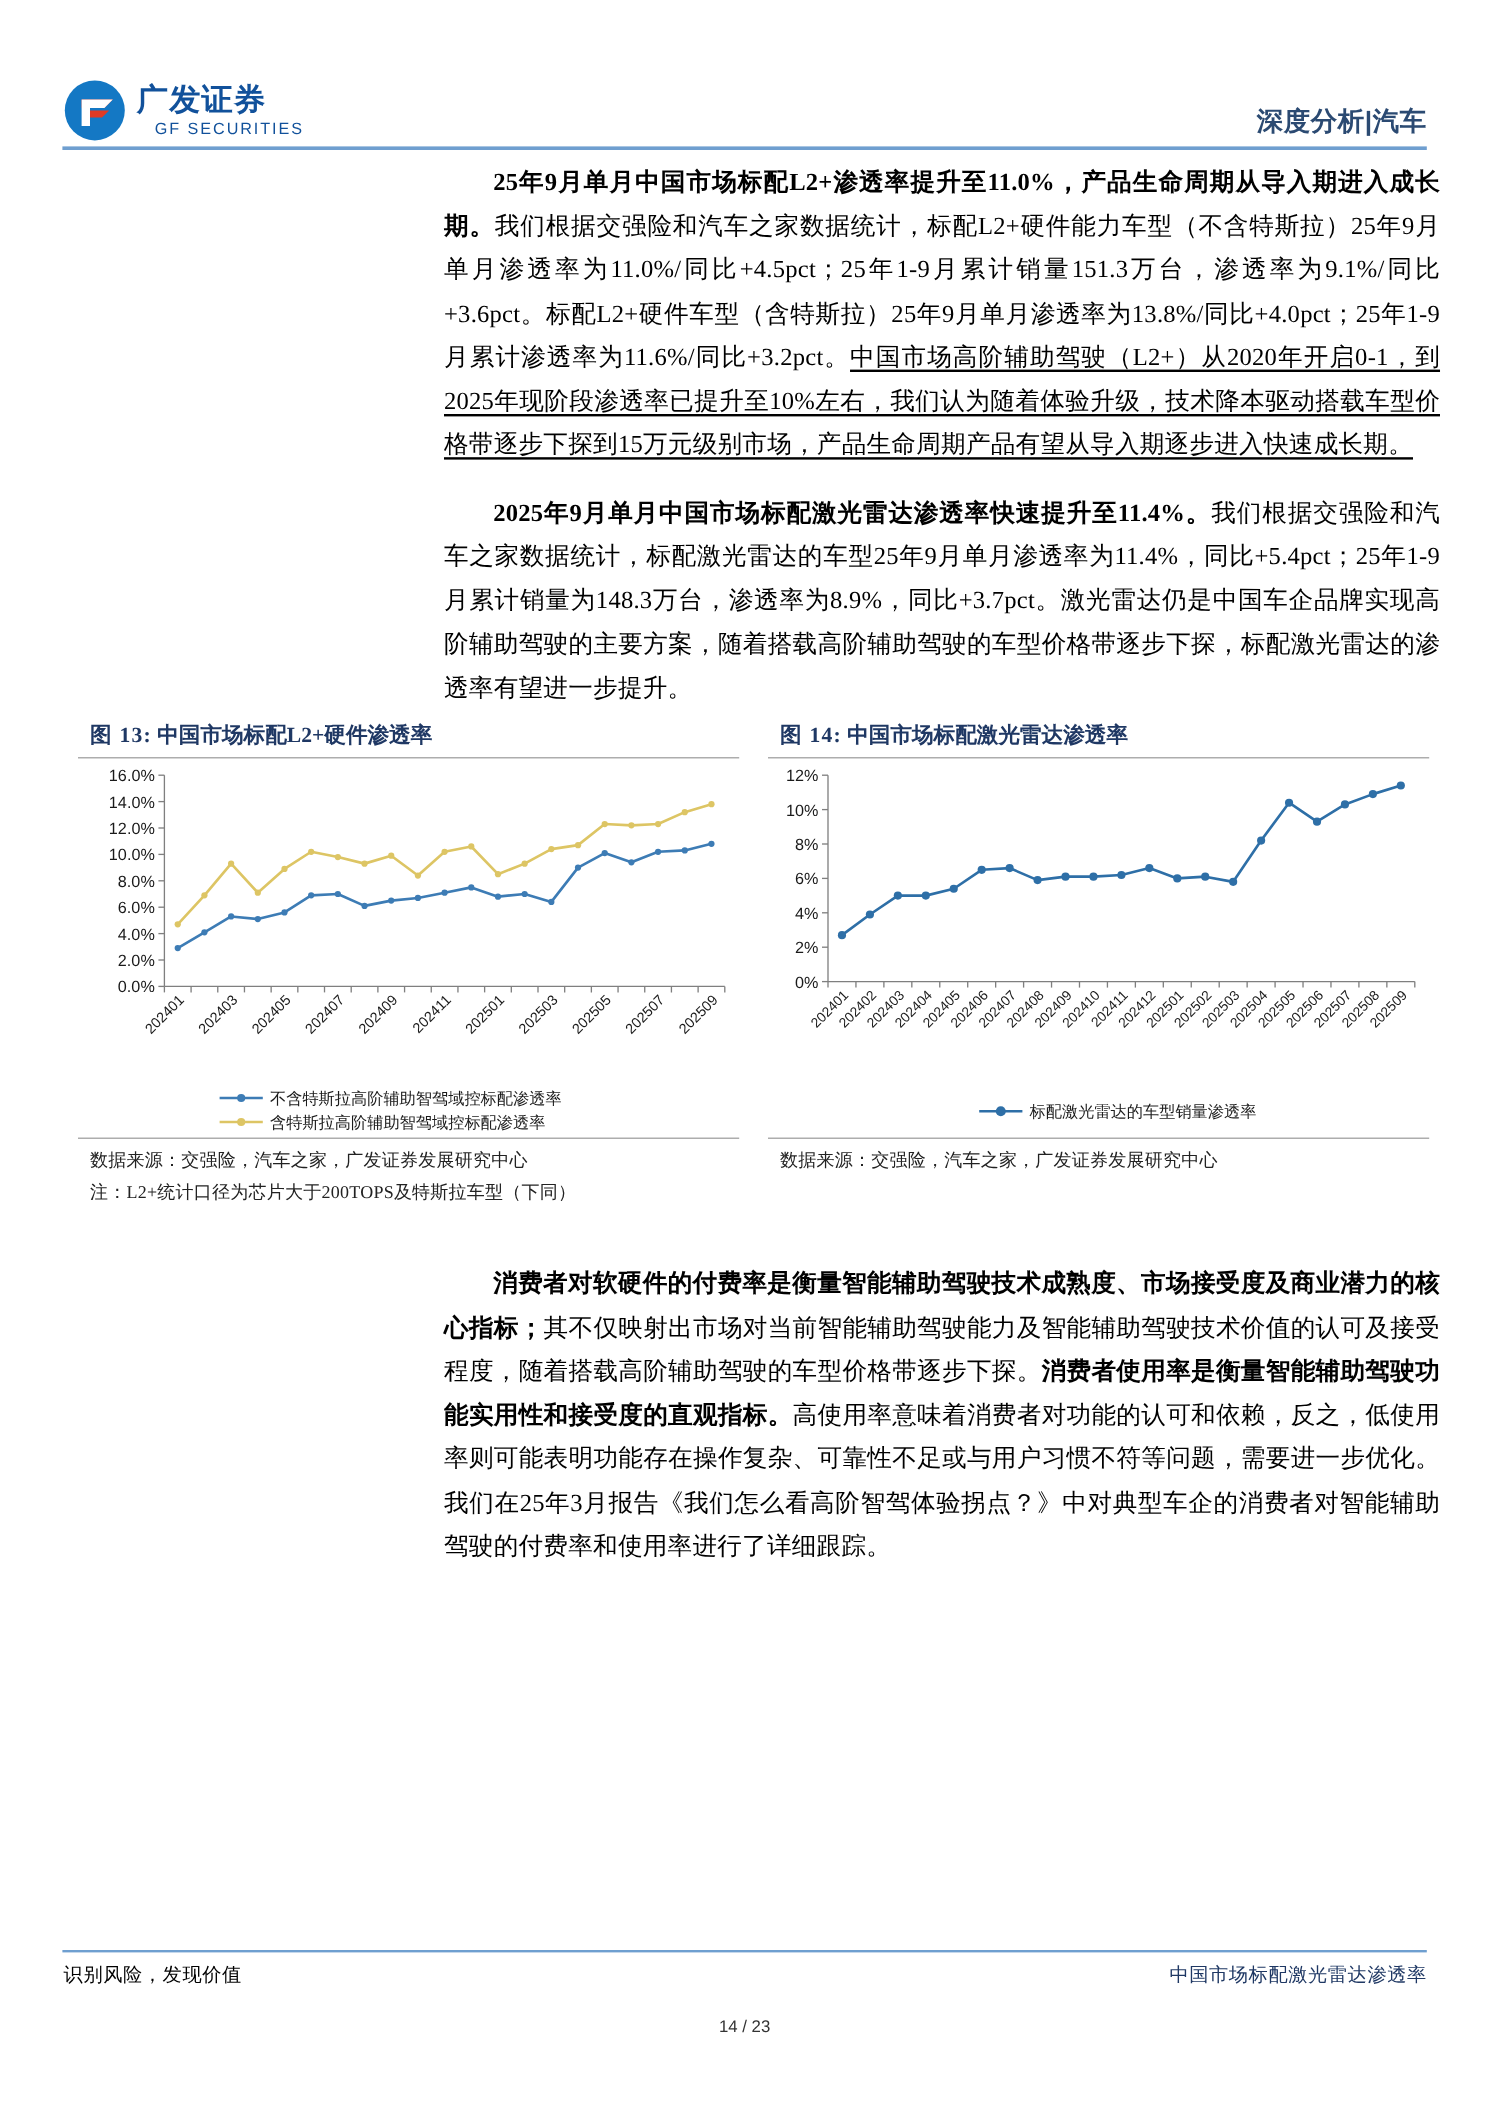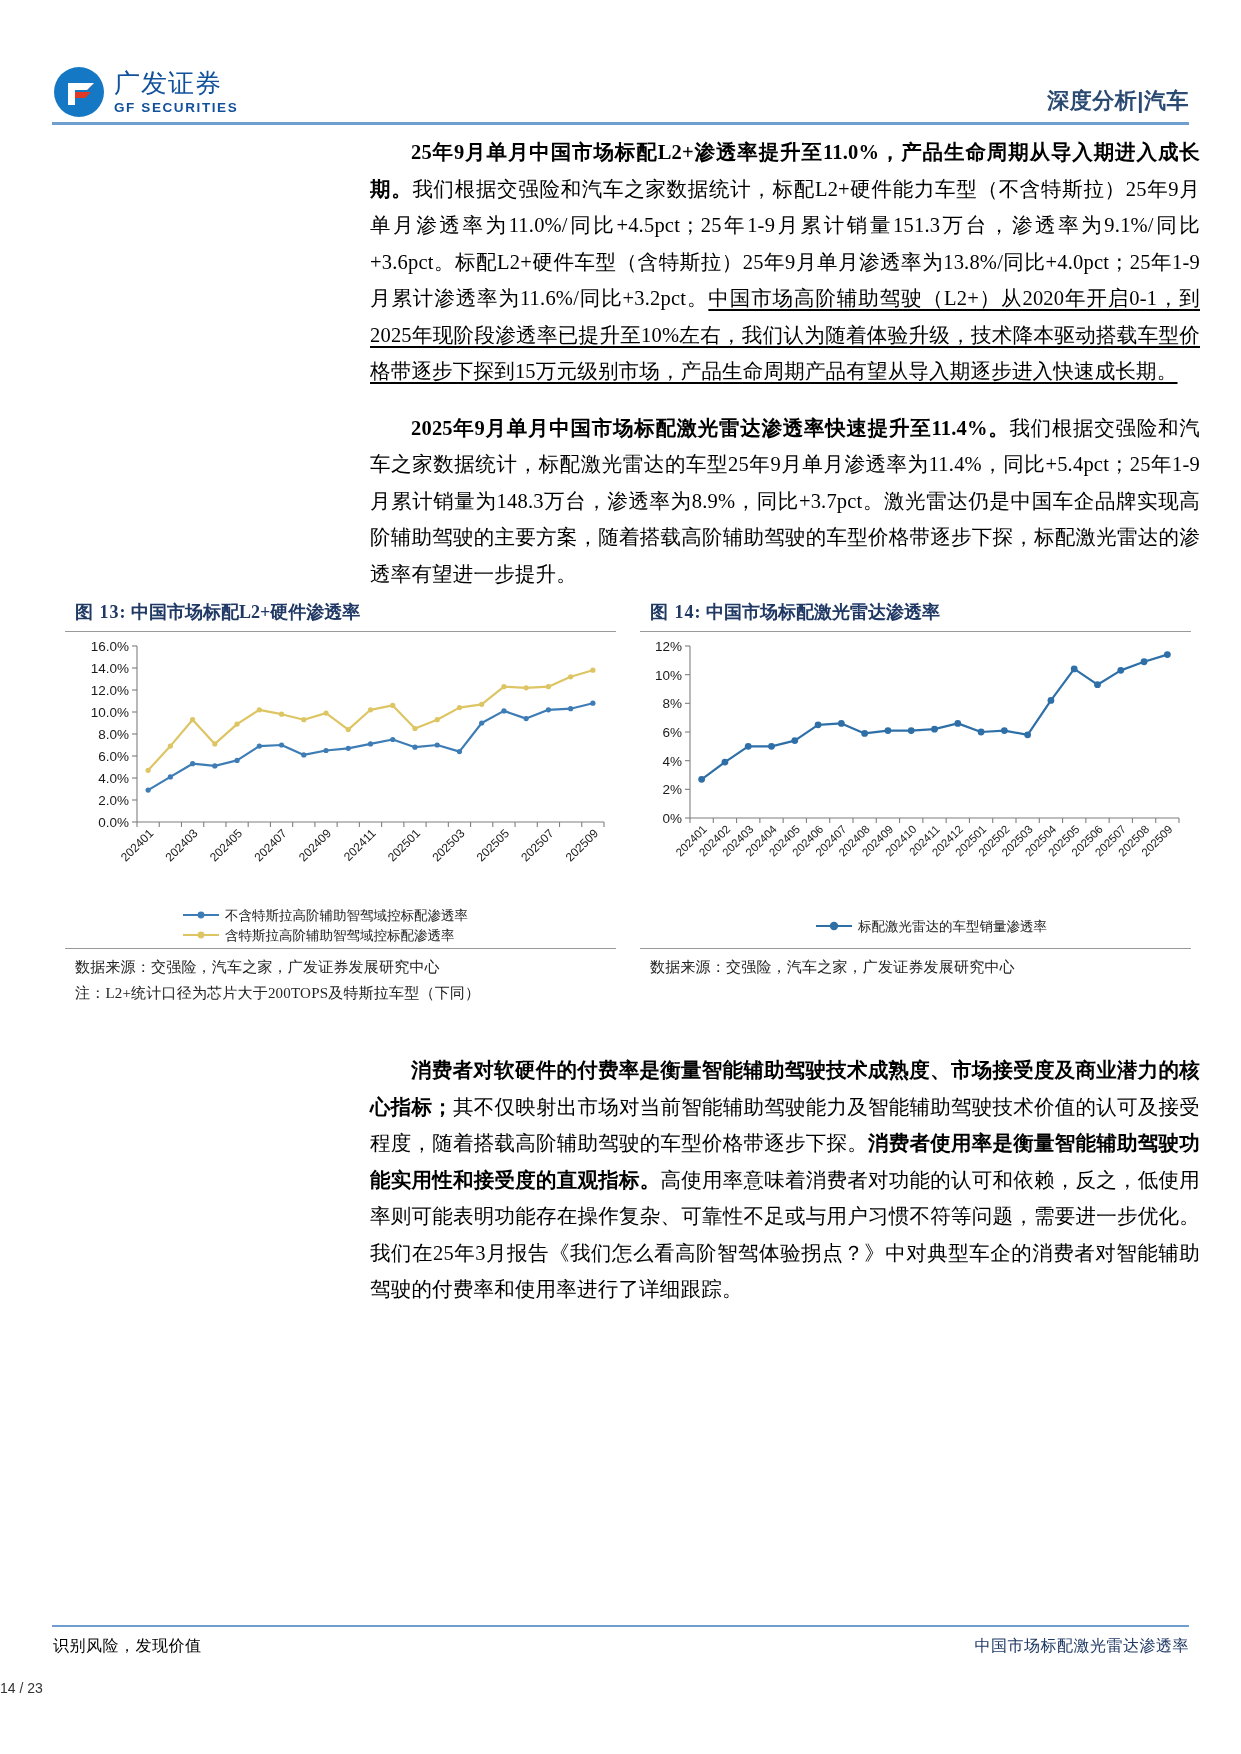--- a/index.html
+++ b/index.html
@@ -11,22 +11,22 @@
     position:relative;
     overflow:hidden;
   }
   .page{position:relative;width:1241px;height:1754px;}
 
   
   .header{position:absolute;left:0;top:0;width:1241px;height:118px;}
   .logo{position:absolute;left:53px;top:66px;display:flex;align-items:center;gap:9px;}
   .logo-mark{width:52px;height:52px;position:relative;}
   .logo-text{display:flex;flex-direction:column;line-height:1;}
-  .logo-cn{font-family:"Liberation Sans",sans-serif;font-weight:normal;font-size:26px;color:#11519b;letter-spacing:1px;}
-  .logo-en{font-family:"Liberation Sans",sans-serif;font-weight:bold;font-size:13.5px;color:#11519b;letter-spacing:1.6px;margin-top:5px;}
+  .logo-cn{font-family:"Liberation Sans",sans-serif;font-weight:bold;font-size:26px;color:#11519b;letter-spacing:1px;}
+  .logo-en{font-family:"Liberation Sans",sans-serif;font-weight:normal;font-size:13.5px;color:#11519b;letter-spacing:1.6px;margin-top:5px;margin-left:15px;}
   .header-right{position:absolute;right:52px;top:86px;font-family:"Liberation Sans",sans-serif;
     font-size:22px;color:#2b4a72;font-weight:bold;letter-spacing:.5px;}
   .header-rule{position:absolute;left:52px;top:122px;width:1137px;height:2.5px;background:#6f9fd0;}
 
   
   .content{position:absolute;left:370px;top:134px;width:830px;}
   p.para{
     margin:0 0 0 0;
     font-size:20.5px;
     line-height:36.5px;
@@ -57,21 +57,21 @@
 
   
   .sec2{position:absolute;left:370px;top:1038px;width:830px;}
   .sec2-h{font-size:21px;font-weight:bold;line-height:36px;letter-spacing:.2px;}
   .sec2 p.para{margin-top:14px;}
 
   
   .footer-rule{position:absolute;left:52px;top:1625px;width:1137px;height:1.6px;background:#6f9fd0;}
   .footer-left{position:absolute;left:53px;top:1636px;font-size:16px;color:#000000;letter-spacing:.5px;}
   .footer-right{position:absolute;right:52px;top:1636px;font-size:16px;color:#1f3864;letter-spacing:.5px;}
-  .footer-page{position:absolute;left:0;top:1680px;width:1241px;
+  .footer-page{position:absolute;left:0;top:1680px;width:1241px;text-align:center;
     font-family:"Liberation Sans",sans-serif;font-size:14px;color:#333;}
 </style>
 </head>
 <body>
 
 <div class="page">
 
   <div class="header">
     <div class="logo">
       <div class="logo-mark">

